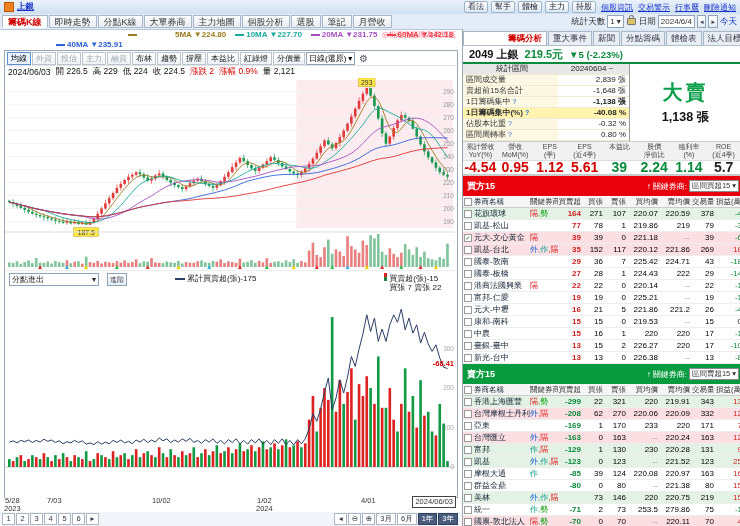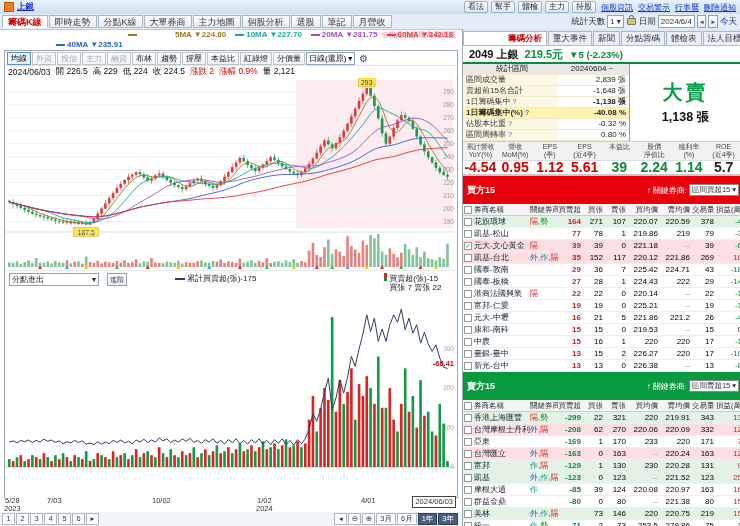--- a/index.html
+++ b/index.html
@@ -94,21 +94,21 @@
   #force-action{color:#0aa04a;font-size:20px;font-weight:bold;letter-spacing:3px;}
   #force-amount{color:#111;font-size:12.5px;font-weight:bold;}
   
   #fund{border-bottom:2px solid #c9c9c9;}
   #fund-heads{display:flex;background:#f1f1f1;border-bottom:1px solid #ddd;}
   .fh{flex:1;text-align:center;font-size:7px;line-height:8px;padding:1px 0;color:#444;}
   #fund-vals{display:flex;}
   .fv{flex:1;text-align:center;font-size:14px;line-height:13px;font-weight:bold;}
   .c-red{color:#d40000;} .c-green{color:#0a8a3c;} .c-dark{color:#222;}
   
-  .bbar{height:28px;display:flex;align-items:center;font-size:9px;color:#fff;padding:0 2px;}
+  .bbar{height:20px;display:flex;align-items:center;font-size:9px;color:#fff;padding:0 2px;}
   .bbar.buy{background:#e8000d;} .bbar.sell{background:#089a3e;}
   .bbar .t{font-weight:bold;margin-left:2px;}
   .bbar .key{margin-left:auto;display:flex;align-items:center;gap:2px;font-size:8px;}
   .bbar .keysel{background:#fff;color:#333;border:1px solid #888;font-size:7.5px;height:10px;line-height:10px;
                 padding:0 2px;display:flex;align-items:center;gap:2px;cursor:pointer;}
   .bhead{display:flex;height:11px;line-height:11px;background:#f5f5f5;border-bottom:1px solid #ccc;font-size:7.5px;color:#333;}
   .brow{display:flex;height:11px;line-height:11px;font-size:8px;border-bottom:1px solid #eee;cursor:pointer;}
   .bc{overflow:hidden;white-space:nowrap;}
   .c0{width:10px;display:flex;align-items:center;justify-content:center;}
   .c1{width:56px;padding-left:1px;color:#123;}

